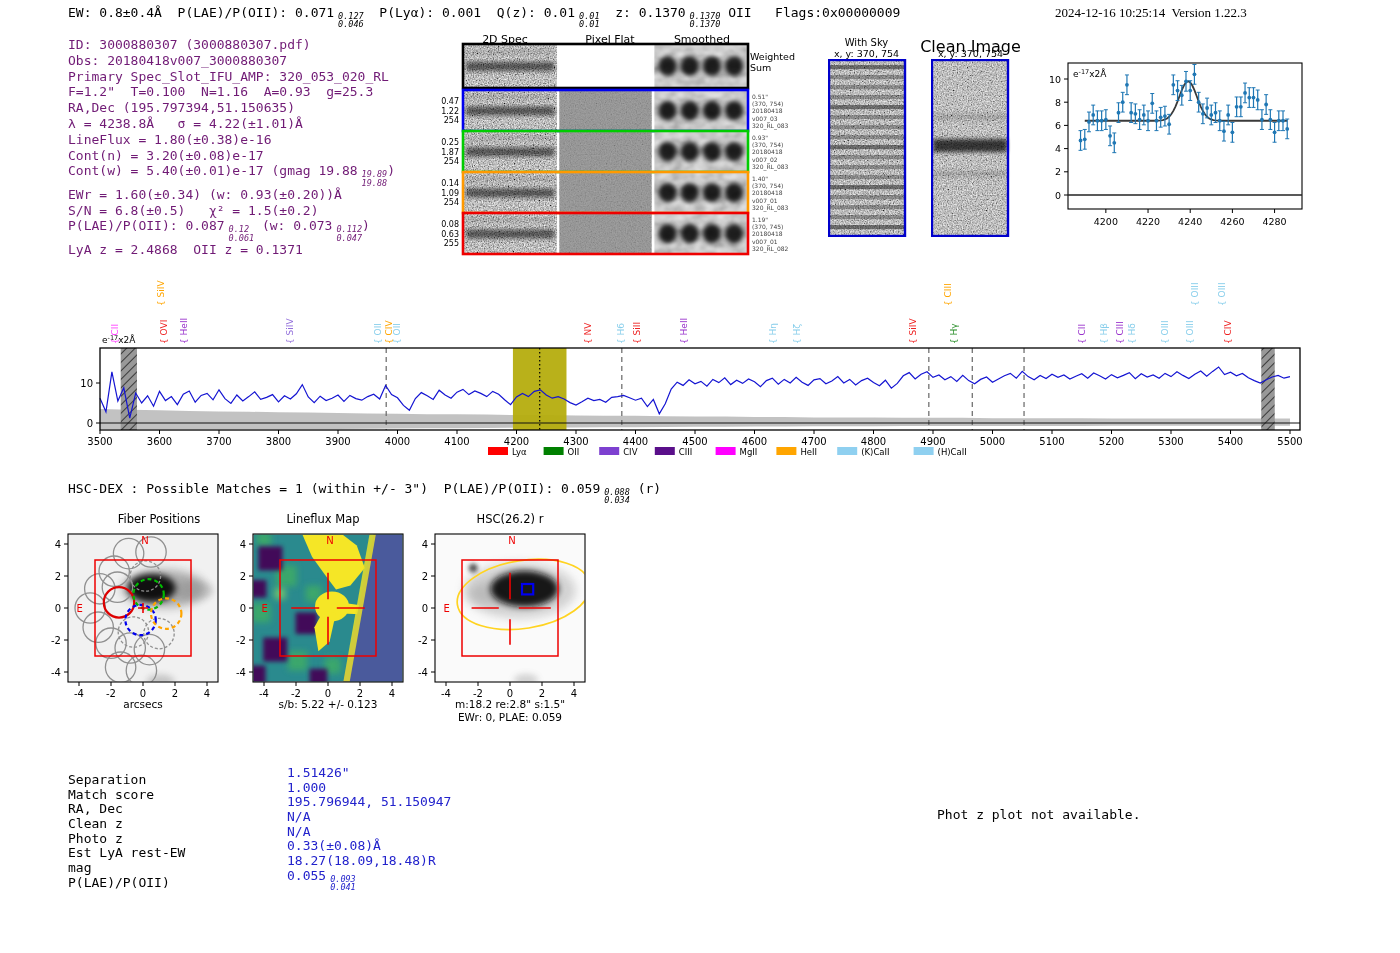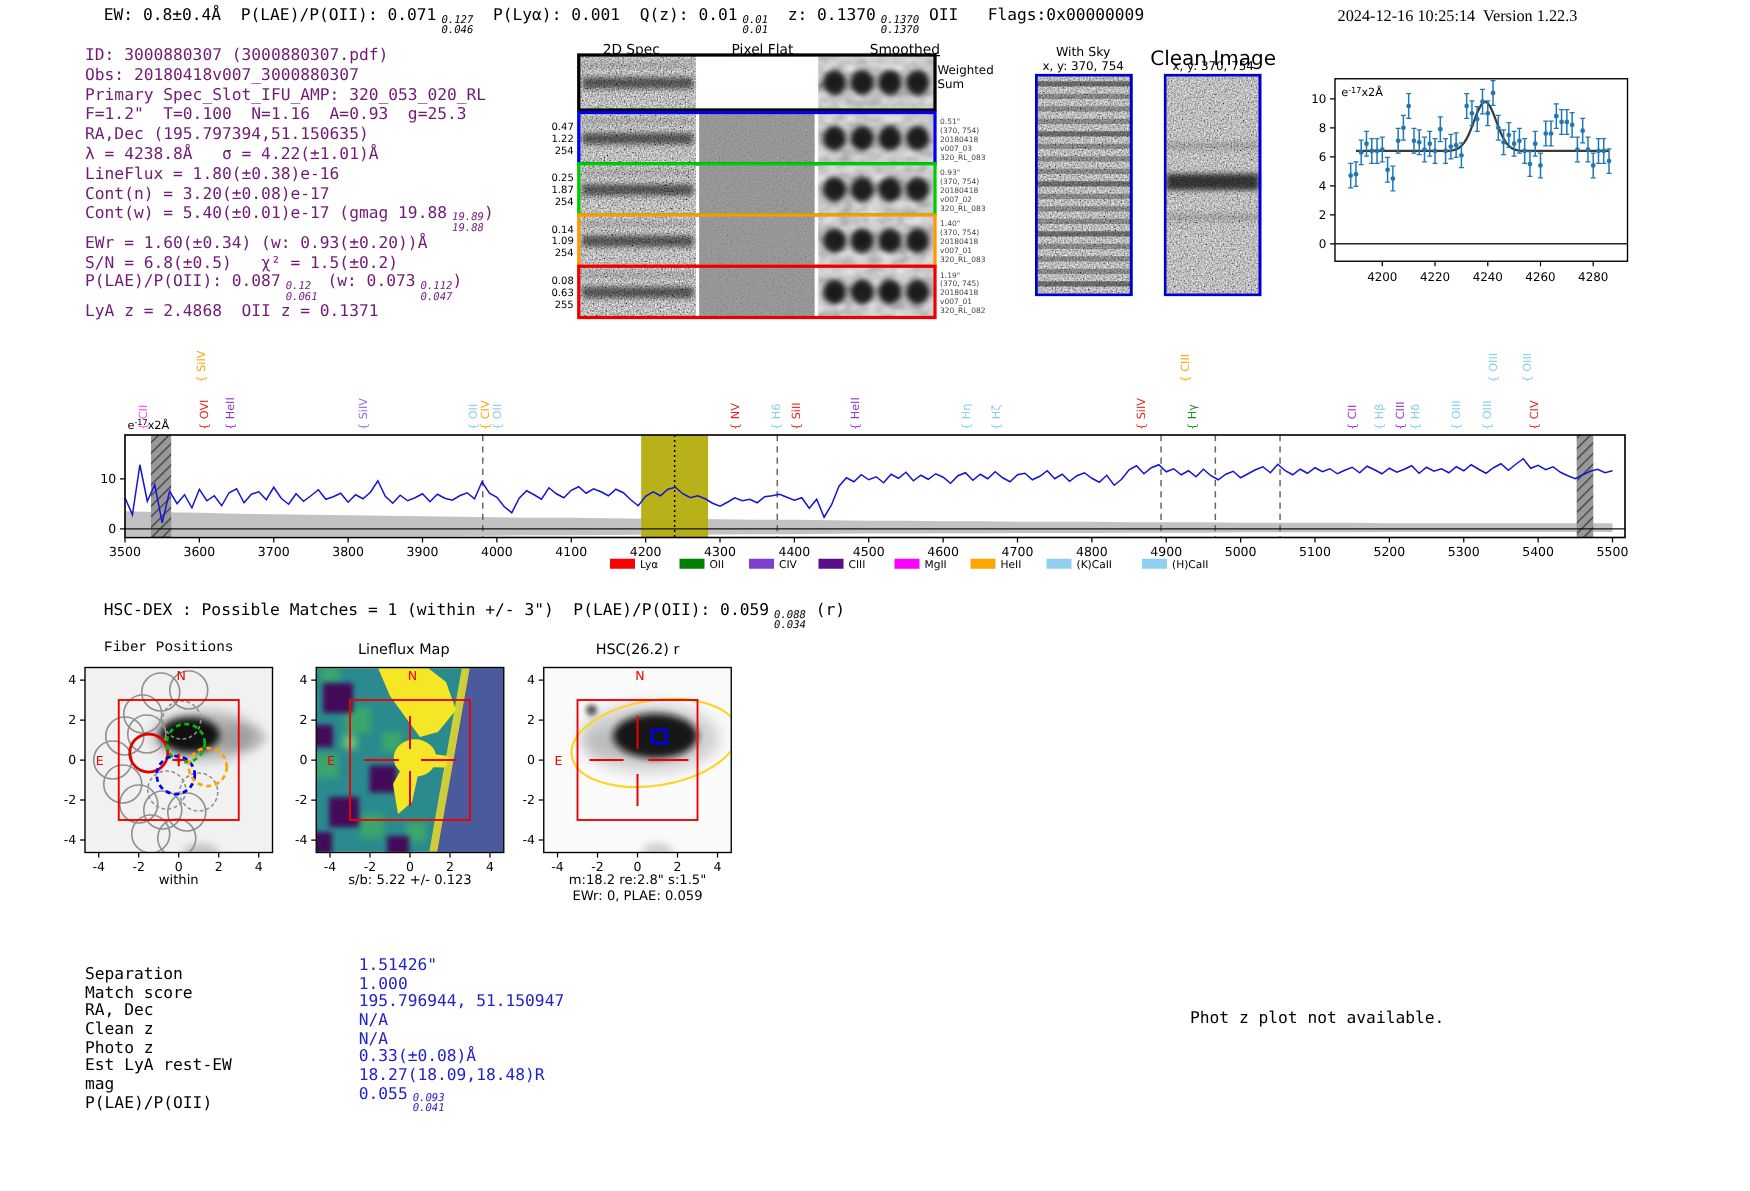--- a/index.html
+++ b/index.html
@@ -1,19 +1,19 @@
 <!DOCTYPE html>
 <html><head>
 <meta charset="utf-8">
 <style>
   html,body{margin:0;padding:0;background:#fff;width:1400px;height:953px;position:relative;
     font-family:"DejaVu Sans Mono", monospace;overflow:hidden;}
   .abs{position:absolute;}
   .sans{font-family:"DejaVu Sans", sans-serif;}
-  .hdr{font-size:13px;color:#000;white-space:pre;margin-left:15px;}
+  .hdr{font-size:13px;color:#000;white-space:pre;}
   .infoline{font-size:13px;line-height:15.8px;color:#701a75;white-space:pre;}
   .frac{display:inline-flex;flex-direction:column;font-size:8.5px;line-height:8.2px;
     vertical-align:-2px;margin-left:4px;text-align:left;font-style:italic;}
   .ctr{text-align:center;}
   .paneltitle{font-size:11.5px;color:#000;}
   .panelcap{font-size:10.5px;color:#000;}
   .mrow{height:14.7px;font-size:13px;white-space:pre;}
   .mlabel{display:inline-block;width:219px;color:#000;}
   .mval{color:#2222cc;position:relative;top:-7px;}
   .colhead{font-size:11px;color:#000;text-decoration:underline;}
@@ -70,21 +70,21 @@
     <div class="infoline"><span>Cont(n) = 3.20(±0.08)e-17</span></div>
     <div class="infoline"><span>Cont(w) = 5.40(±0.01)e-17 (gmag 19.88</span><span class="frac"><span>19.89</span><span>19.88</span></span><span>)</span></div>
     <div class="infoline"><span>EWr = 1.60(±0.34) (w: 0.93(±0.20))Å</span></div>
     <div class="infoline"><span>S/N = 6.8(±0.5)   χ² = 1.5(±0.2)</span></div>
     <div class="infoline"><span>P(LAE)/P(OII): 0.087</span><span class="frac"><span>0.12</span><span>0.061</span></span><span> (w: 0.073</span><span class="frac"><span>0.112</span><span>0.047</span></span><span>)</span></div>
     <div class="infoline"><span>LyA z = 2.4868  OII z = 0.1371</span></div>
   </div>
 
 <div class="abs ctr colhead sans" style="left:455px;top:33px;width:100px;">2D Spec</div>
 <div class="abs ctr colhead sans" style="left:560px;top:33px;width:100px;">Pixel Flat</div>
-<div class="abs ctr colhead sans" style="left:652px;top:33px;width:100px;text-align:right;">Smoothed</div>
+<div class="abs ctr colhead sans" style="left:652px;top:33px;width:100px;">Smoothed</div>
 <div class="abs sans" style="left:750px;top:52px;width:52px;font-size:9.5px;line-height:10.5px;">Weighted Sum</div>
 
 <svg id="spec2d" class="abs" style="left:430px;top:30px;" width="375" height="232">
     <rect x="34" y="15" width="92.33333333333333" height="42" fill="#cfcfcf"></rect>
     <rect x="34" y="15" width="92.33333333333333" height="42" filter="url(#nzF)" opacity="0.9"></rect>
     <rect x="36" y="31.8" width="88.33333333333333" height="9.24" fill="#000" opacity="0.55" filter="url(#bl2)"></rect>
     <rect x="36" y="20.04" width="88.33333333333333" height="4.2" fill="#000" opacity="0.15" filter="url(#bl2)"></rect>
     <rect x="129.33333333333331" y="15" width="92.33333333333333" height="42" fill="#ffffff"></rect>
     <rect x="224.66666666666666" y="15" width="92.33333333333333" height="42" fill="#d9d9d9"></rect>
     <rect x="224.66666666666666" y="15" width="92.33333333333333" height="42" filter="url(#nzS)" opacity="0.5"></rect>
@@ -558,21 +558,21 @@
     <rect x="776.4" y="185" width="20" height="8" fill="#ffa500"></rect>
     <text x="800.4" y="192.5" font-size="8.5" font-family="&quot;DejaVu Sans&quot;, sans-serif" fill="#000">HeII</text>
     <rect x="837.1999999999999" y="185" width="20" height="8" fill="#8fd0f0"></rect>
     <text x="861.1999999999999" y="192.5" font-size="8.5" font-family="&quot;DejaVu Sans&quot;, sans-serif" fill="#000">(K)CaII</text>
     <rect x="913.5999999999999" y="185" width="20" height="8" fill="#8fd0f0"></rect>
     <text x="937.5999999999999" y="192.5" font-size="8.5" font-family="&quot;DejaVu Sans&quot;, sans-serif" fill="#000">(H)CaII</text>
   </svg>
 
 <div class="abs hdr" style="left:68px;top:481px;" id="hscline"><span>HSC-DEX : Possible Matches = 1 (within +/- 3")  P(LAE)/P(OII): 0.059</span><span class="frac"><span>0.088</span><span>0.034</span></span><span> (r)</span></div>
 
-<div class="abs ctr paneltitle sans" style="left:60px;top:512px;width:150px;font-family:Liberation Mono, monospace;">Fiber Positions</div>
+<div class="abs ctr paneltitle sans" style="left:84px;top:512px;width:150px;">Fiber Positions</div>
 <div class="abs ctr paneltitle sans" style="left:248px;top:512px;width:150px;">Lineflux Map</div>
 <div class="abs ctr paneltitle sans" style="left:435px;top:512px;width:150px;">HSC(26.2) r</div>
 
 <svg id="fiberP" class="abs" style="left:36px;top:520px;" width="215" height="180">
     <defs>
       <clipPath id="fbc">
         <rect x="32.6" y="14.6" width="148.8" height="146.8"></rect>
       </clipPath>
     </defs>
     <g clip-path="url(#fbc)">
@@ -725,21 +725,21 @@
     <line x1="28" x2="32" y1="56" y2="56" stroke="#000"></line>
     <text x="25" y="59.5" text-anchor="end" font-size="10" font-family="&quot;DejaVu Sans&quot;, sans-serif">2</text>
     <line x1="171" x2="171" y1="162" y2="166" stroke="#000"></line>
     <text x="171" y="177" text-anchor="middle" font-size="10" font-family="&quot;DejaVu Sans&quot;, sans-serif">4</text>
     <line x1="28" x2="32" y1="24" y2="24" stroke="#000"></line>
     <text x="25" y="27.5" text-anchor="end" font-size="10" font-family="&quot;DejaVu Sans&quot;, sans-serif">4</text>
     <text x="109" y="24" fill="#ee0000" font-size="10" font-family="&quot;DejaVu Sans&quot;, sans-serif" text-anchor="middle">N</text>
     <text x="40.599999999999994" y="92" fill="#ee0000" font-size="10" font-family="&quot;DejaVu Sans&quot;, sans-serif">E</text>
   </svg>
 
-<div class="abs ctr panelcap sans" style="left:68px;top:698px;width:150px;">within</div>
+<div class="abs ctr panelcap sans" style="left:68px;top:698px;width:150px;">arcsecs</div>
 <div class="abs ctr panelcap sans" style="left:233px;top:698px;width:190px;">s/b: 5.22 +/- 0.123</div>
 <div class="abs ctr panelcap sans" style="left:415px;top:698px;width:190px;">m:18.2  re:2.8"  s:1.5"</div>
 <div class="abs ctr panelcap sans" style="left:415px;top:711px;width:190px;">EWr: 0, PLAE: 0.059</div>
 
 <div class="abs" style="left:68px;top:772px;" id="mtable">
     <div class="mrow"><span class="mlabel">Separation</span><span class="mval"><span>1.51426"</span></span></div>
     <div class="mrow"><span class="mlabel">Match score</span><span class="mval"><span>1.000</span></span></div>
     <div class="mrow"><span class="mlabel">RA, Dec</span><span class="mval"><span>195.796944, 51.150947</span></span></div>
     <div class="mrow"><span class="mlabel">Clean z</span><span class="mval"><span>N/A</span></span></div>
     <div class="mrow"><span class="mlabel">Photo z</span><span class="mval"><span>N/A</span></span></div>

